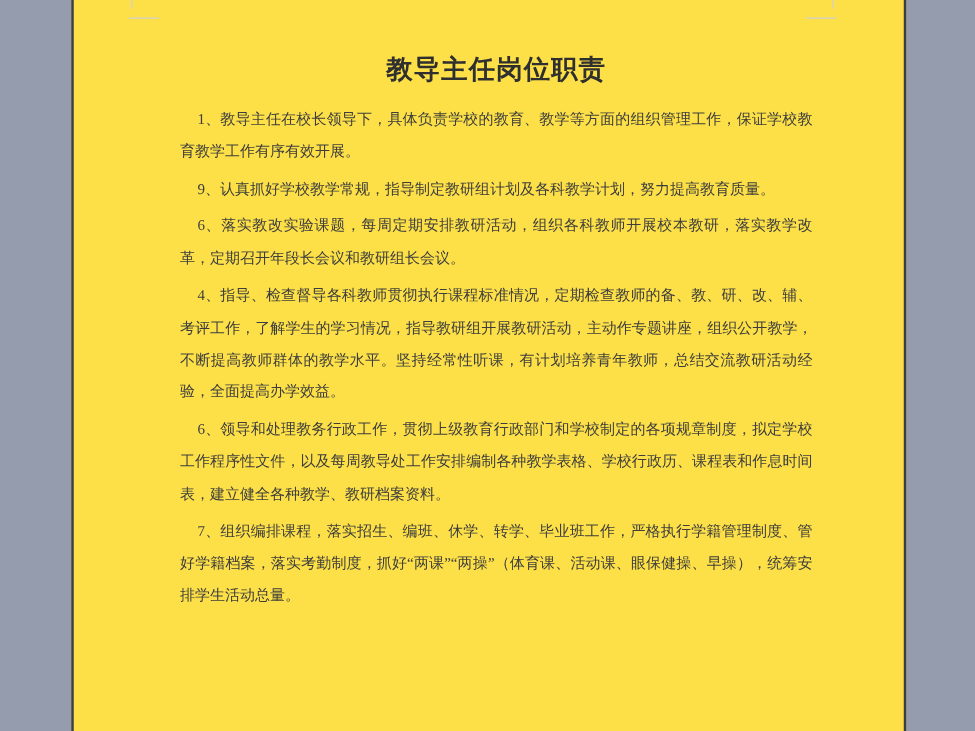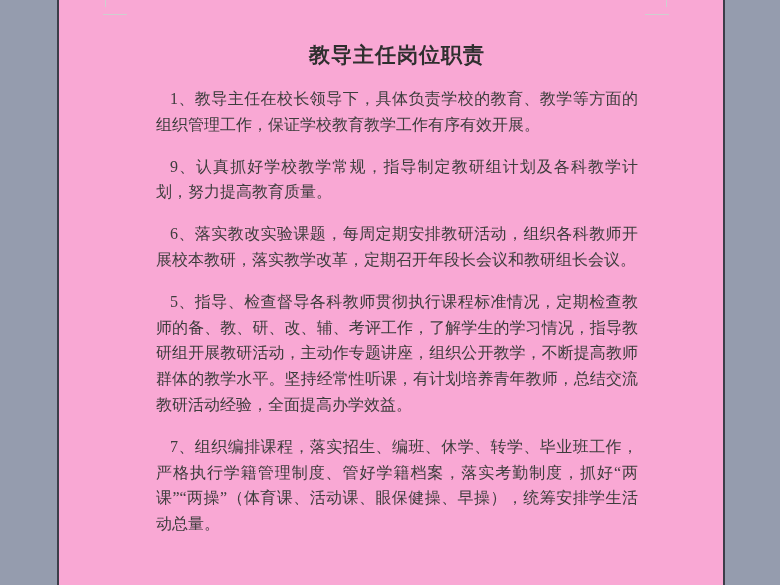--- a/index.html
+++ b/index.html
@@ -8,21 +8,21 @@
     overflow: hidden;
     background: #959cae;
     font-family: "Liberation Serif", "DejaVu Serif", serif;
     position: relative;
   }
   .canvas { position: absolute; inset: 0; width: 780px; height: 585px; }
   .page {
     position: absolute;
     left: 57px; top: 0;
     width: 668px; height: 585px;
-    background: #f9a8d4;
+    background: #fde047;
     border-left: 2px solid #3c3d49;
     border-right: 2px solid #3c3d49;
     box-sizing: border-box;
     overflow: hidden;
   }
   
   .crop { position: absolute; background: #cfcfcf; }
   .crop.v { width: 1px; height: 7px; top: 0; }
   .crop.h { height: 1px; width: 24px; top: 14px; }
   .crop.v.left  { left: 46px; }
@@ -38,22 +38,22 @@
   .doc-title {
     font-size: 21px;
     font-weight: bold;
     color: #2f2f2f;
     text-align: center;
     line-height: 30px;
     margin: 0 0 13px 0;
     letter-spacing: 1px;
   }
   .doc-body p {
-    margin: 16px;
-    font-size: 16px;
+    margin: 4px;
+    font-size: 12px;
     line-height: 25.8px;
     color: #3d3d3d;
     text-align: justify;
     text-justify: inter-character;
     text-indent: 14px;
   }
 </style>
 </head>
 <body>
 
@@ -65,20 +65,21 @@
     <div class="crop v right"></div>
     <div class="crop h right"></div>
 
     <div class="content">
       <h1 class="doc-title">教导主任岗位职责</h1>
 
       <div class="doc-body">
         <p>1、教导主任在校长领导下，具体负责学校的教育、教学等方面的组织管理工作，保证学校教育教学工作有序有效开展。</p>
         <p>9、认真抓好学校教学常规，指导制定教研组计划及各科教学计划，努力提高教育质量。</p>
         <p>6、落实教改实验课题，每周定期安排教研活动，组织各科教师开展校本教研，落实教学改革，定期召开年段长会议和教研组长会议。</p>
-        <p>5、指导、检查督导各科教师贯彻执行课程标准情况，定期检查教师的备、教、研、改、辅、考评工作，了解学生的学习情况，指导教研组开展教研活动，主动作专题讲座，组织公开教学，不断提高教师群体的教学水平。坚持经常性听课，有计划培养青年教师，总结交流教研活动经验，全面提高办学效益。</p>
+        <p>4、指导、检查督导各科教师贯彻执行课程标准情况，定期检查教师的备、教、研、改、辅、考评工作，了解学生的学习情况，指导教研组开展教研活动，主动作专题讲座，组织公开教学，不断提高教师群体的教学水平。坚持经常性听课，有计划培养青年教师，总结交流教研活动经验，全面提高办学效益。</p>
+        <p>6、领导和处理教务行政工作，贯彻上级教育行政部门和学校制定的各项规章制度，拟定学校工作程序性文件，以及每周教导处工作安排编制各种教学表格、学校行政历、课程表和作息时间表，建立健全各种教学、教研档案资料。</p>
         <p>7、组织编排课程，落实招生、编班、休学、转学、毕业班工作，严格执行学籍管理制度、管好学籍档案，落实考勤制度，抓好“两课”“两操”（体育课、活动课、眼保健操、早操），统筹安排学生活动总量。</p>
 
       </div>
     </div>
 
   </div>
 </div>
 
 </body></html>

